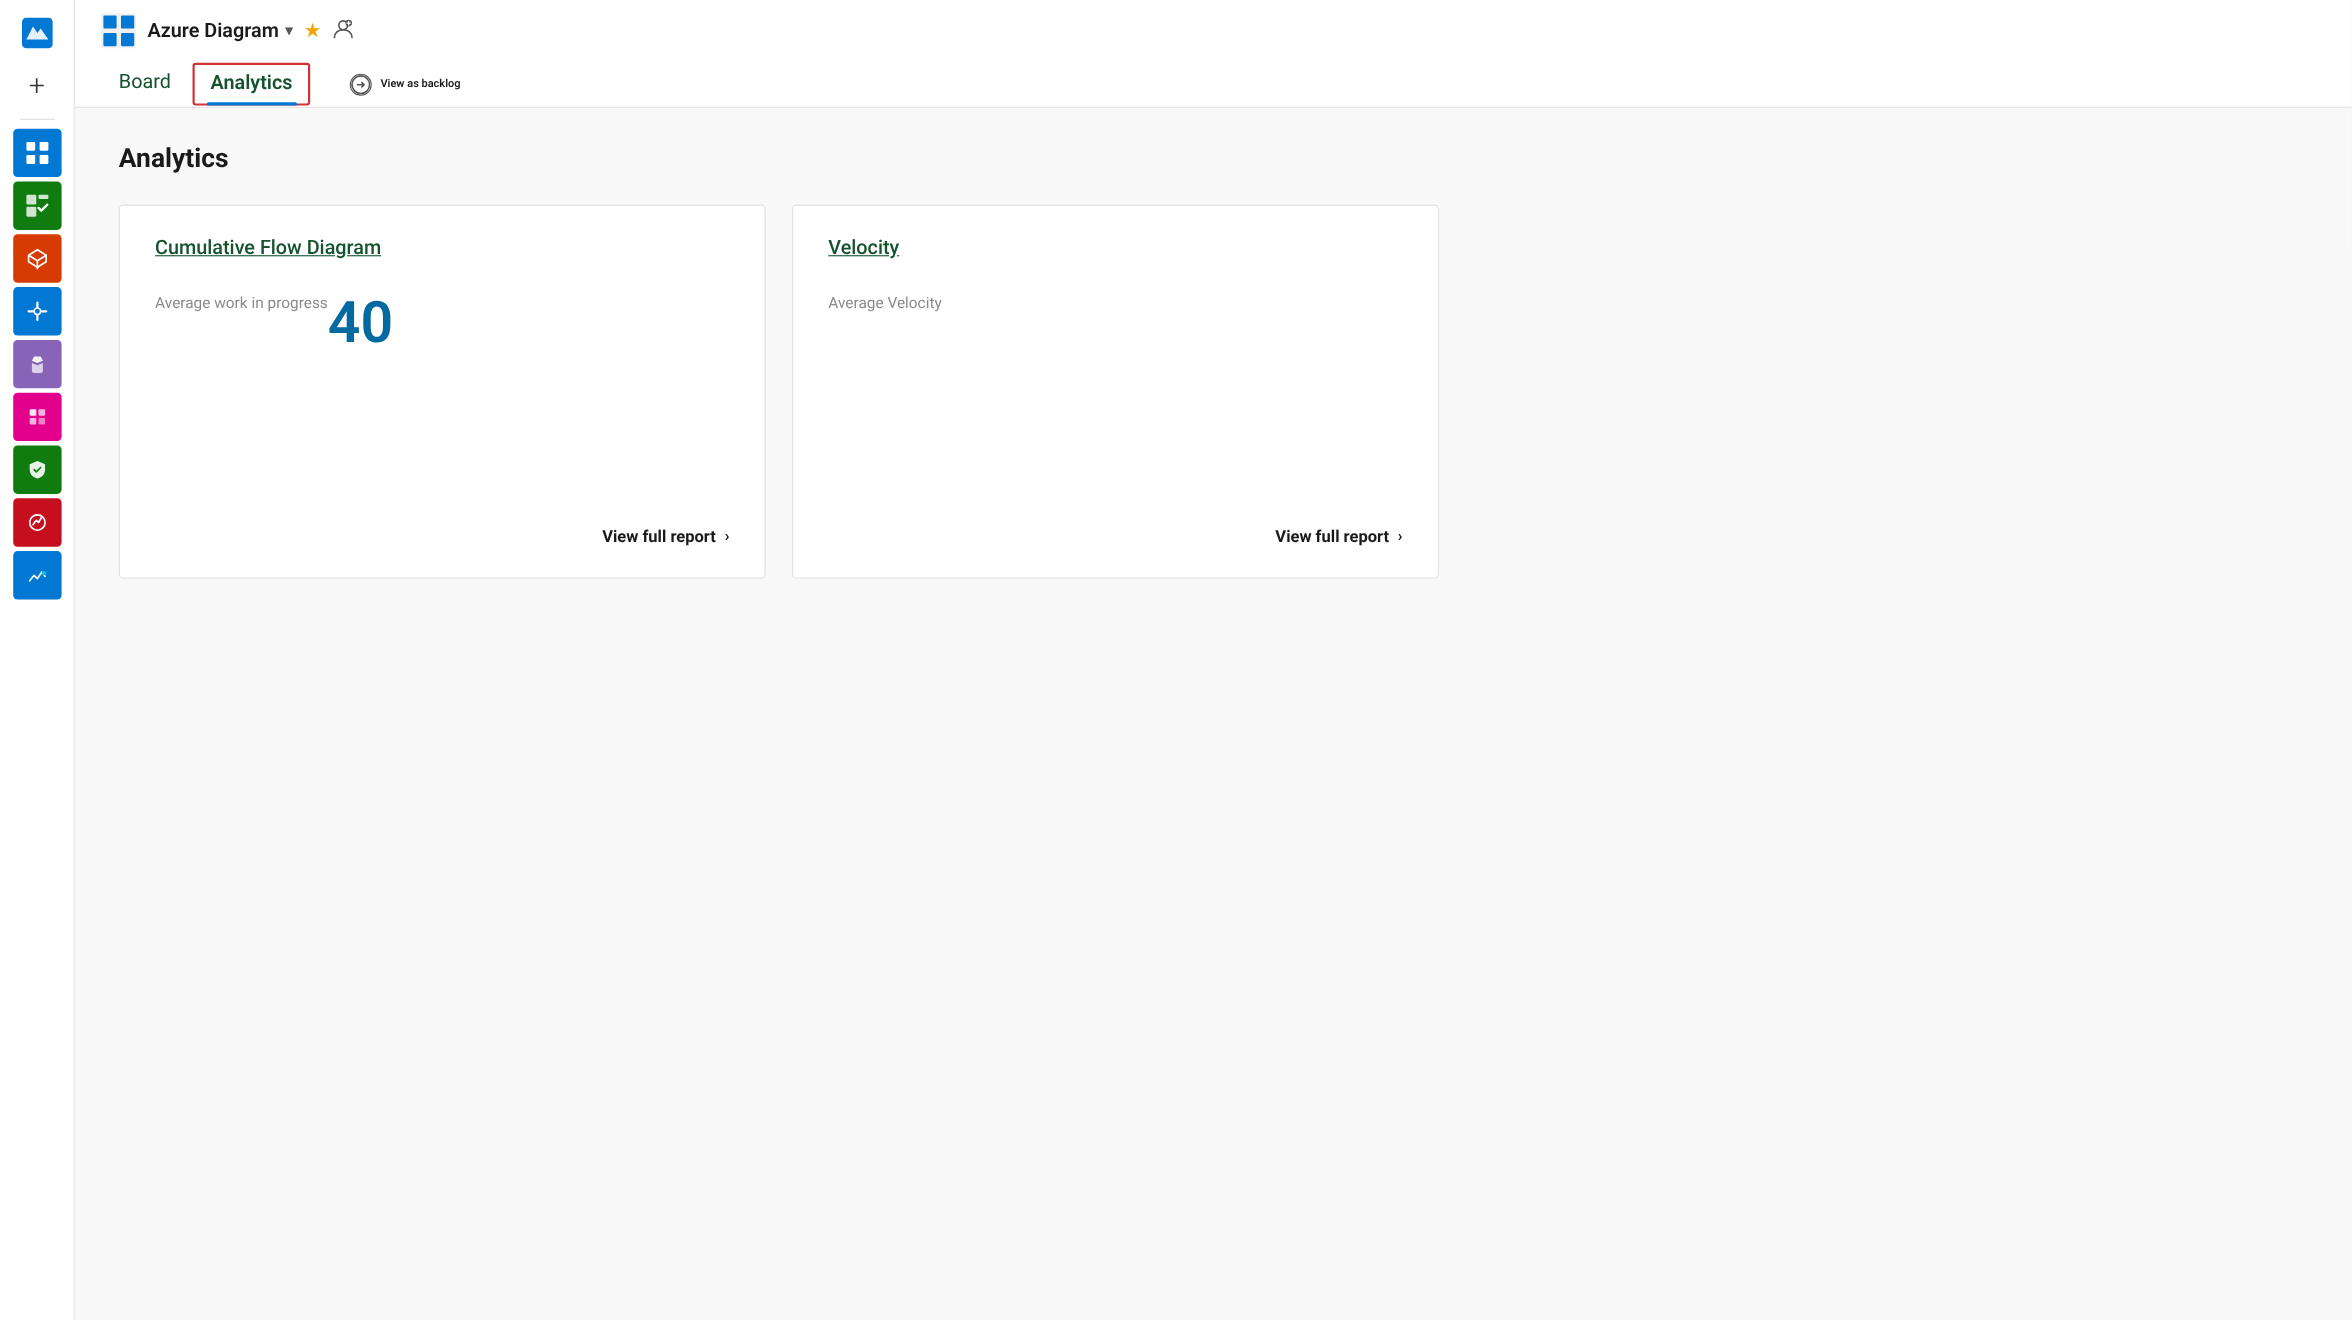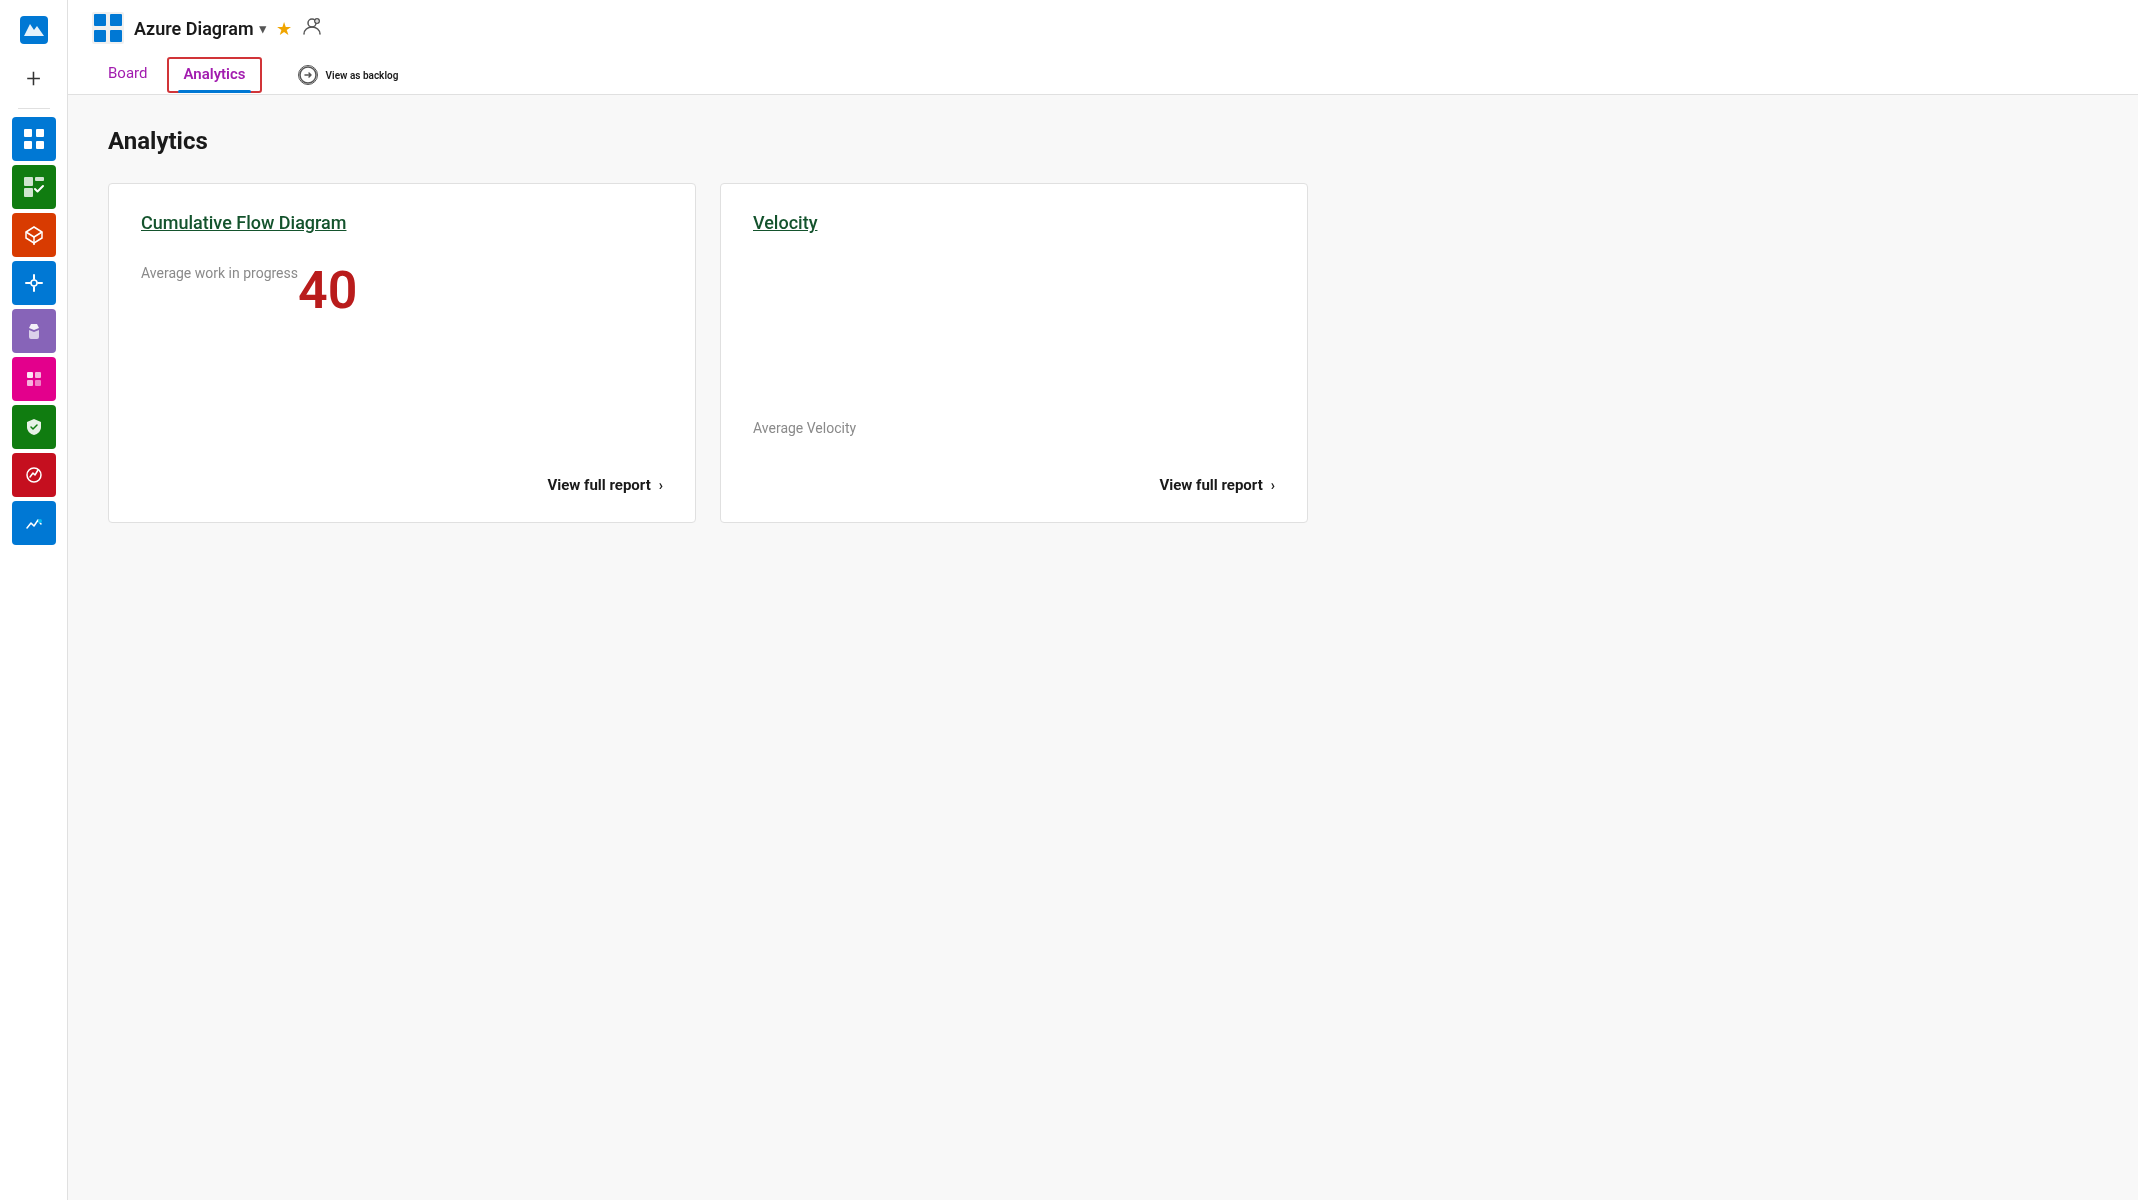--- a/index.html
+++ b/index.html
@@ -116,22 +116,22 @@
 
     
     .nav-tabs {
       display: flex;
       align-items: center;
       gap: 0;
     }
 
     .nav-tab {
       padding: 8px 16px 10px 16px;
-      font-size: 15px;
-      color: #a21caf;
+      font-size: 18px;
+      color: #14532d;
       cursor: pointer;
       border-bottom: 2px solid transparent;
       white-space: nowrap;
     }
 
     .view-backlog {
       display: flex;
       align-items: center;
       gap: 8px;
       padding: 8px 16px;
@@ -196,21 +196,21 @@
 
     .card-metric-label {
       font-size: 14px;
       color: #8a8a8a;
       margin-bottom: 8px;
     }
 
     .card-metric-value {
       font-size: 52px;
       font-weight: 600;
-      color: #b91c1c;
+      color: #0369a1;
       line-height: 1;
       flex: 1;
     }
 
     .card-footer {
       display: flex;
       align-items: center;
       justify-content: flex-end;
       gap: 8px;
       font-size: 15px;
@@ -380,21 +380,21 @@
           <div class="card-metric-value">40</div>
         </div>
         <div class="card-footer">
           <span>View full report</span>
           <span class="chevron-right">›</span>
         </div>
       </div>
 
       <div class="analytics-card">
         <div class="card-title">Velocity</div>
-        <div style="flex:1; display:flex; flex-direction:column; justify-content:flex-end;">
+        <div style="flex:1; display:flex; flex-direction:row; ">
           <div class="card-metric-label">Average Velocity</div>
         </div>
         <div class="card-footer">
           <span>View full report</span>
           <span class="chevron-right">›</span>
         </div>
       </div>
 
     </div>
   </div>

